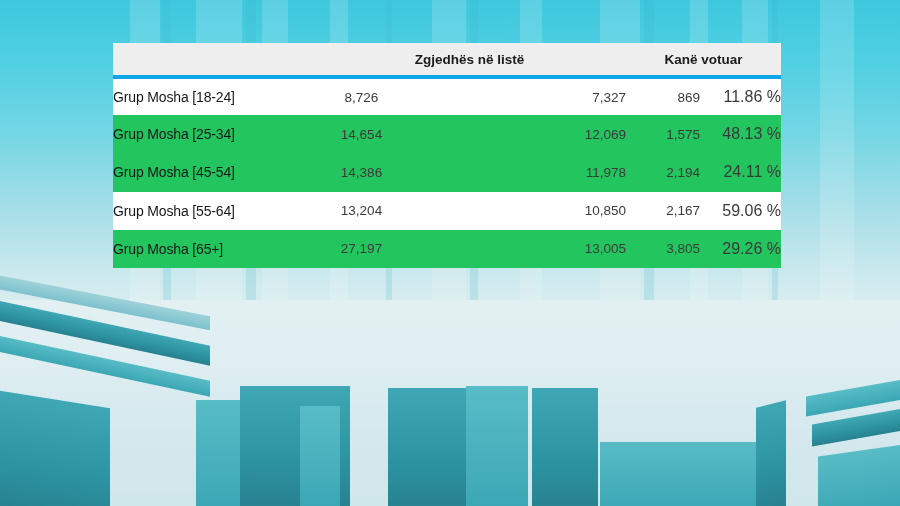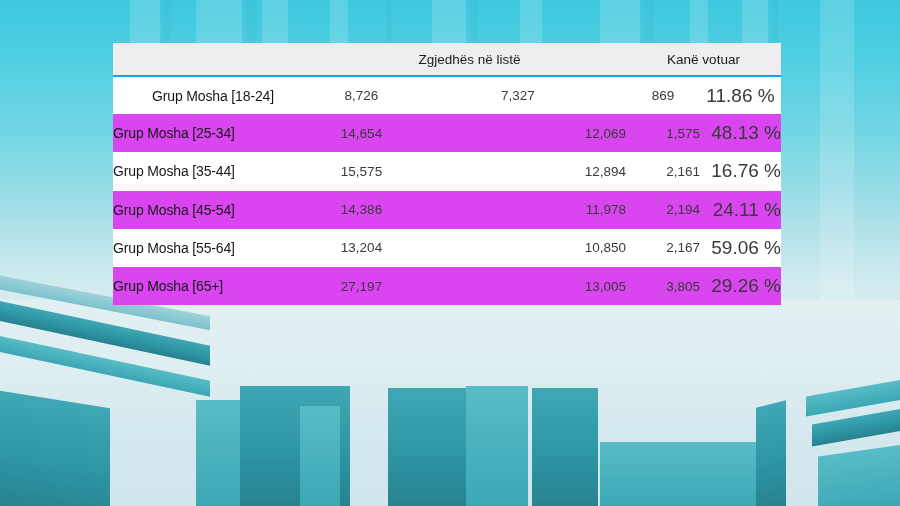--- a/index.html
+++ b/index.html
@@ -106,43 +106,43 @@
     font-weight: normal;
     border: none;
   }
   thead th {
     background: #eeeeee;
     color: #1b1b1b;
     font-size: 13.5px;
     height: 33px;
     vertical-align: middle;
   }
-  thead tr.hrow1 th { height: 32px; }
+  thead tr.hrow1 th { height: 32px; font-weight: bold; }
   thead tr.hrow2 th { height: 36px; }
   .bl { border-left: 1px solid #d9d9d9; }
   .bb { border-bottom: 1px solid #d9d9d9; }
   .blank-head { background: #eeeeee; }
 
   tbody tr { height: 38.2px; }
   tbody tr.odd  td { background: #ffffff; }
-  tbody tr.even td { background: #d946ef; }
+  tbody tr.even td { background: #22c55e; }
   tbody td { border-top: 1px solid #e3e3e3; vertical-align: middle; }
-  tbody tr:first-child td { border-top: 2px solid #0ea5e9; text-align: center; }
+  tbody tr:first-child td { border-top: 4px solid #0ea5e9; }
 
   td.label {
     text-align: left;
     padding-left: 11px;
     font-size: 14px;
     color: #15171a;
     letter-spacing: -0.15px;
   }
   td.num-center { text-align: center; color: #3a3a3a; font-size: 13.5px; }
   td.num-right  { text-align: right;  color: #3a3a3a; font-size: 13.5px; padding-right: 9px; }
   td.nr         { text-align: right;  color: #3a3a3a; font-size: 13.5px; padding-right: 15px; }
-  td.pct        { text-align: right;  color: #3a3a3a; font-size: 19px; padding-right: 11px; }
+  td.pct        { text-align: right;  color: #3a3a3a; font-size: 16px; padding-right: 11px; }
 
   th.c { text-align: center; }
 </style>
 </head>
 <body>
 
 <div id="scene">
   <div class="sky"></div>
 
   <div class="colstrip" style="left:130px;  width:30px;"></div>
@@ -211,27 +211,20 @@
         <td class="nr bl">869</td>
         <td class="pct bl">11.86 %</td>
       </tr>
       <tr class="even">
         <td class="label">Grup Mosha [25-34]</td>
         <td class="num-center bl">14,654</td>
         <td class="num-right bl">12,069</td>
         <td class="nr bl">1,575</td>
         <td class="pct bl">48.13 %</td>
       </tr>
-      <tr class="odd">
-        <td class="label">Grup Mosha [35-44]</td>
-        <td class="num-center bl">15,575</td>
-        <td class="num-right bl">12,894</td>
-        <td class="nr bl">2,161</td>
-        <td class="pct bl">16.76 %</td>
-      </tr>
       <tr class="even">
         <td class="label">Grup Mosha [45-54]</td>
         <td class="num-center bl">14,386</td>
         <td class="num-right bl">11,978</td>
         <td class="nr bl">2,194</td>
         <td class="pct bl">24.11 %</td>
       </tr>
       <tr class="odd">
         <td class="label">Grup Mosha [55-64]</td>
         <td class="num-center bl">13,204</td>

